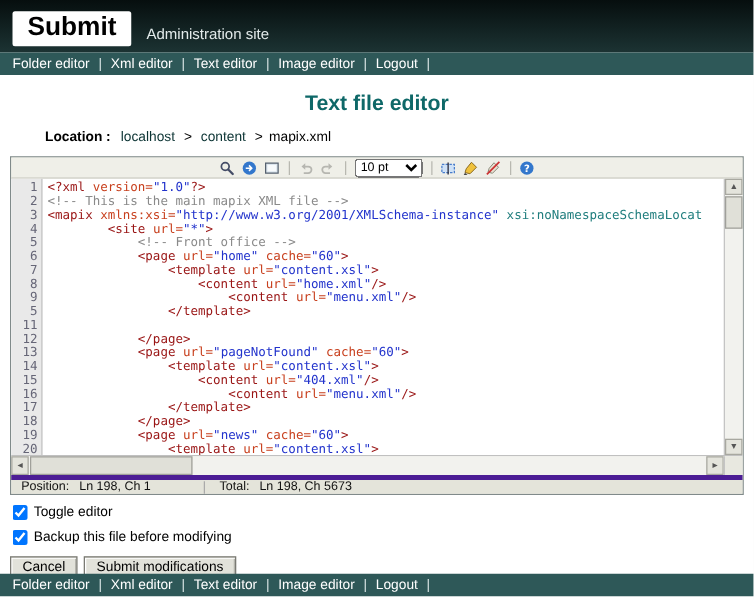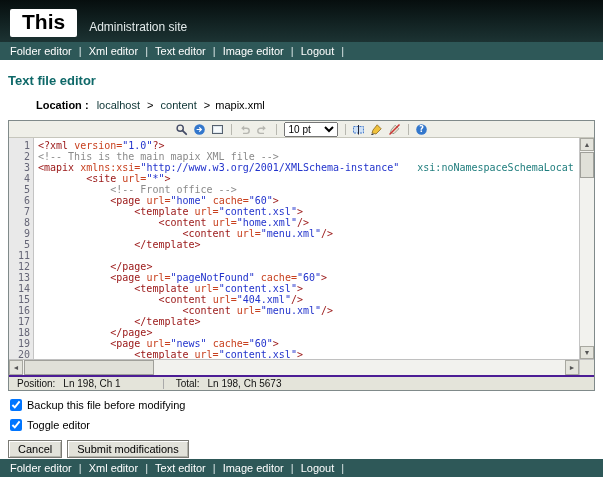--- a/index.html
+++ b/index.html
@@ -16,21 +16,21 @@
 
   
   .topnav, .footer { height: 18px; background: var(--nav_bg); color: #fff;
             display: flex; align-items: center; padding: 0 10px; font-size: 11px; }
   .navlink { cursor: pointer; margin-right: 7px; white-space: nowrap; }
   .navsep  { margin-right: 7px; color: #d8e4e4; }
   .footer { position: absolute; left: 0; right: 0; bottom: 3px; }
 
   
   .main { padding: 4px 8px 0; }
-  .page-title { color: var(--page_title); font-size: 13px; font-weight: bold; margin: 9px 0 11px; }
+  .page-title { color: var(--page_title); font-size: 17px; font-weight: bold; margin: 9px 0 11px; text-align: center; }
   .location { font-size: 11px; color: #000; margin-bottom: 9px; }
   .loclabel { font-weight: bold; margin-right: 3px; padding-left: 28px; }
   .loclink { color: var(--link); cursor: pointer; margin: 16px 2px; }
   .locsep { margin: 0 2px; }
 
   
   .editor { border: 1px solid #808a8a; background: #efefe8; width: 587px; }
   .toolbar { height: 17px; display: flex; align-items: center; justify-content: center;
              gap: 2px; background: #efefe8; border-bottom: 1px solid #c6c6bc; }
   .tbtn { width: 16px; height: 15px; padding: 0; border: none; background: transparent;
@@ -44,61 +44,61 @@
   .gutter { width: 25px; background: #e9e9e9; border-right: 1px solid #c4c4c4; color: #667;
             font: 10px/11px "DejaVu Sans Mono", monospace; text-align: right;
             padding: 2px 3px 0 0; overflow: hidden; }
   .code { flex: 1; font: 10px/11px "DejaVu Sans Mono", monospace; color: #000;
           padding: 2px 0 0 4px; white-space: pre; overflow: hidden; }
   .codeline { height: 11px; }
   .t { color: var(--syn_tag); }
   .a { color: var(--syn_attr); }
   .s { color: var(--syn_string); }
   .c { color: var(--syn_comment); }
-  .x { color: var(--syn_special); margin-left: 12px; }
+  .x { color: var(--syn_special); }
 
   
   .vscroll { width: 15px; background: #f2f2ee; border-left: 1px solid #c4c4c4;
              display: flex; flex-direction: column; }
   .sbtn { height: 13px; width: 100%; background: #e4e4dc; border: 1px solid #a8a8a0;
           font-size: 7px; color: #555; display: flex; align-items: center;
           justify-content: center; cursor: pointer; user-select: none; }
   .vtrack { flex: 1; position: relative; }
   .vthumb { position: absolute; top: 1px; left: 0; width: 100%; height: 26px;
             background: #e0e0d8; border: 1px solid #a0a09a; }
   .hrow { display: flex; height: 15px; background: #f2f2ee; }
   .hscroll { flex: 1; display: flex; }
   .hscroll .sbtn { width: 14px; height: 100%; }
   .htrack { flex: 1; position: relative; }
   .hthumb { position: absolute; left: 1px; top: 0; height: 100%; width: 130px;
             background: #e0e0d8; border: 1px solid #a0a09a; }
   .scorner { width: 15px; background: #e8e8e0; border-left: 1px solid #c4c4c4; }
 
   
-  .statusbar { height: 15px; background: #e4e4da; border-top: 2px solid #4c1d95;
+  .statusbar { height: 15px; background: #e4e4da; border-top: 4px solid #4c1d95;
                display: flex; align-items: center; font-size: 10px; color: #111; padding: 0 8px; }
   .st-label { margin-right: 8px; }
   .st-val-pos { margin-right: 42px; }
   .st-div { width: 1px; height: 10px; background: #aaa; margin-right: 12px; }
 
   
   .chkrow { display: flex; align-items: center; gap: 5px; font-size: 11px; margin: 8px 0 0 2px; }
   .chk { width: 12px; height: 12px; margin: 0; }
   .actions { display: flex; gap: 5px; margin-top: 9px; }
   .btn { font-family: "Liberation Sans", sans-serif; font-size: 11px; color: #000;
          background: #e2e2da; border: 1px solid #7a7a74; padding: 2px 9px; cursor: pointer;
          box-shadow: inset 1px 1px 0 #fff, inset -1px -1px 0 #b4b4ac; }
 </style>
 </head>
 <body>
 
 <div class="page">
 
   <div class="header">
-    <div class="logo">This</div>
+    <div class="logo">Submit</div>
     <div class="subtitle">Administration site</div>
   </div>
 
   <div class="topnav">
     <span class="navlink">Folder editor</span>
     <span class="navsep">|</span>
     <span class="navlink">Xml editor</span>
     <span class="navsep">|</span>
     <span class="navlink">Text editor</span>
     <span class="navsep">|</span>
@@ -234,26 +234,26 @@
         <span class="st-label">Position:</span>
         <span class="st-val-pos">Ln 198, Ch 1</span>
         <span class="st-div"></span>
         <span class="st-label">Total:</span>
         <span>Ln 198, Ch 5673</span>
       </div>
     </div>
 
     <div class="chkrow">
       <input type="checkbox" class="chk" checked="true" style="">
-      <label>Backup this file before modifying</label>
+      <label>Toggle editor</label>
     </div>
 
     <div class="chkrow">
       <input type="checkbox" class="chk" checked="true" style="">
-      <label>Toggle editor</label>
+      <label>Backup this file before modifying</label>
     </div>
 
     <div class="actions">
       <button class="btn">Cancel</button>
       <button class="btn">Submit modifications</button>
     </div>
   </div>
 
   <div class="footer">
     <span class="navlink">Folder editor</span>

